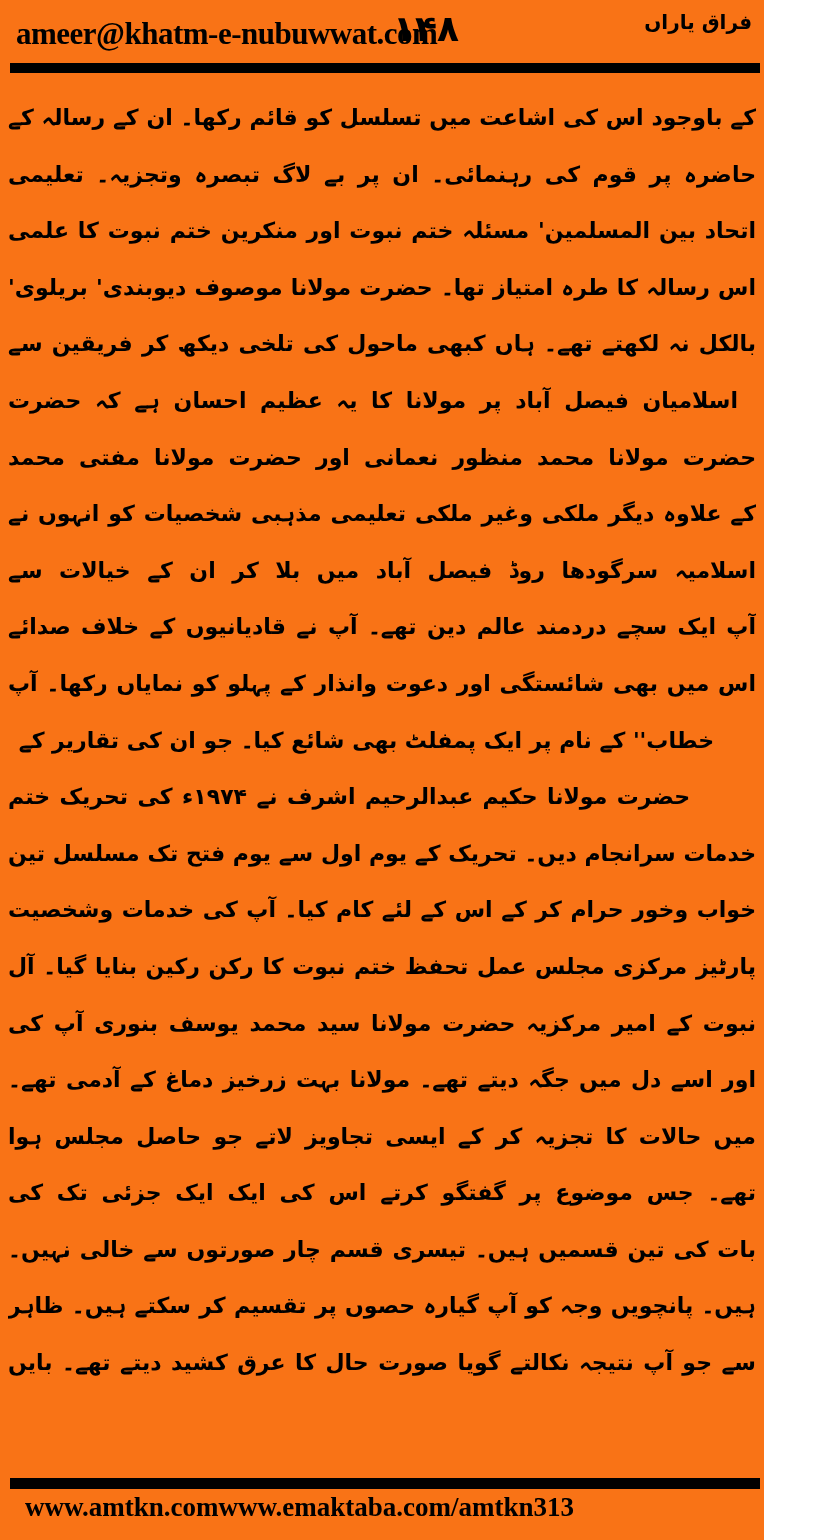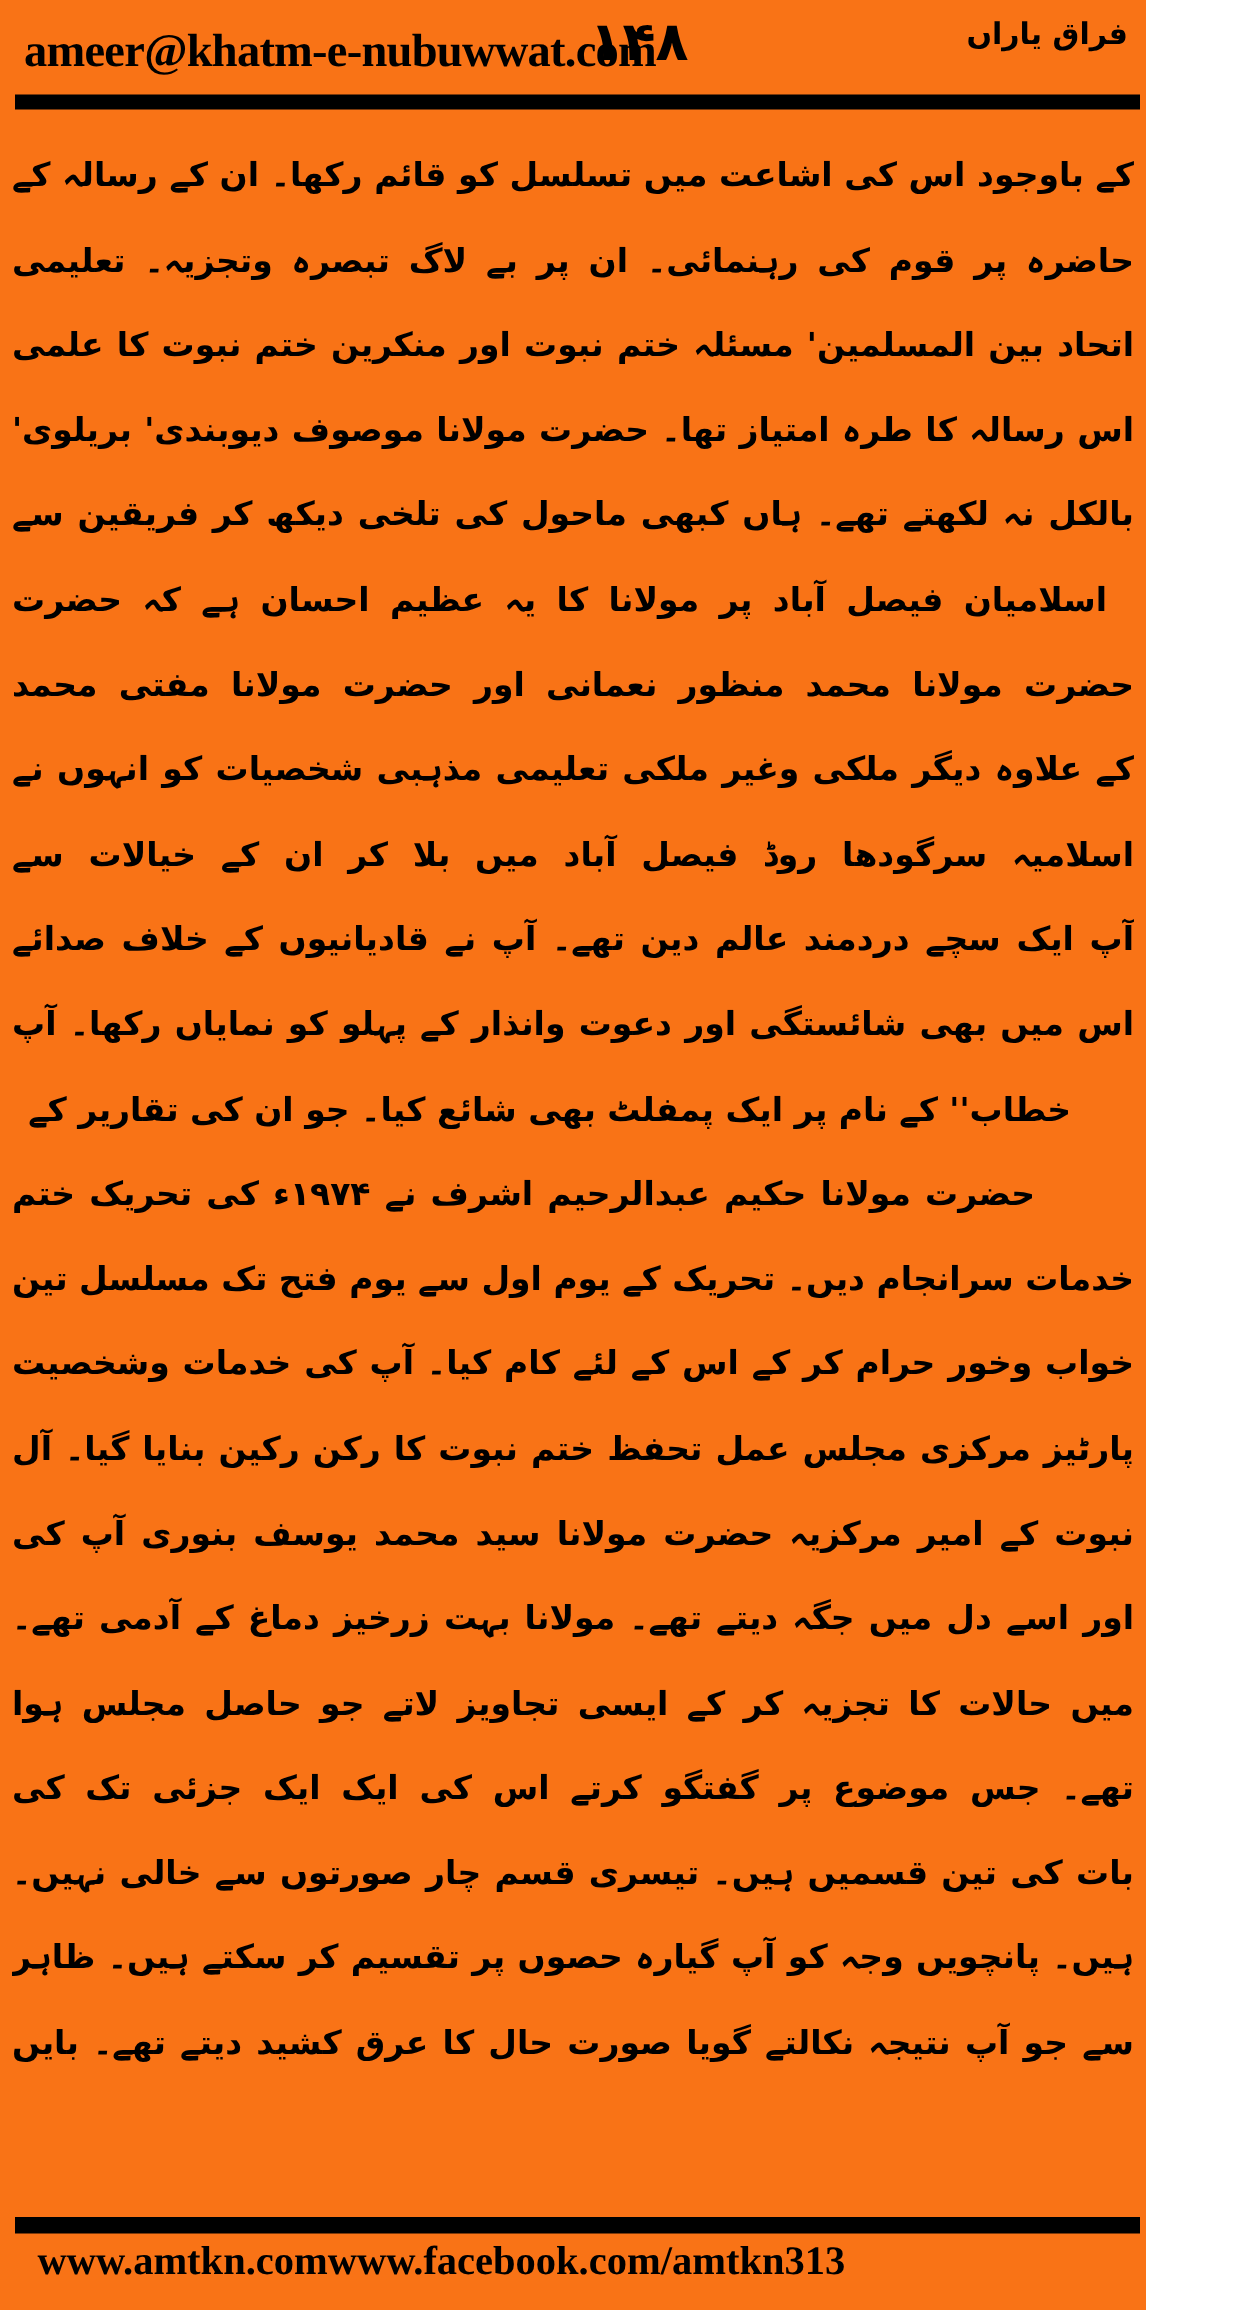--- a/index.html
+++ b/index.html
@@ -112,16 +112,16 @@
       <div class="line fill">تھے۔ جس موضوع پر گفتگو کرتے اس کی ایک ایک جزئی تک کی تفصیل سے پردہ اٹھاتے۔ مثلاً اس</div>
       <div class="line fill">بات کی تین قسمیں ہیں۔ تیسری قسم چار صورتوں سے خالی نہیں۔ چوتھی صورت کی پانچ وجہیں ہوسکتی</div>
       <div class="line fill">ہیں۔ پانچویں وجہ کو آپ گیارہ حصوں پر تقسیم کر سکتے ہیں۔ ظاہر ہے کہ کسی بھی مسئلہ کی تقسیم در تقسیم</div>
       <div class="line fill">سے جو آپ نتیجہ نکالتے گویا صورت حال کا عرق کشید دیتے تھے۔ بایں ہمہ گفتگو اتنی مربوط ہوتی تھی</div>
     </div>
 
   <div class="rule rule-bottom"></div>
 
   <div class="footer">
     <span>www.amtkn.com</span>
-    <span>www.facebook.com/amtkn313</span>
+    <span>www.emaktaba.com/amtkn313</span>
   </div>
 
 </div>
 
 </body></html>

